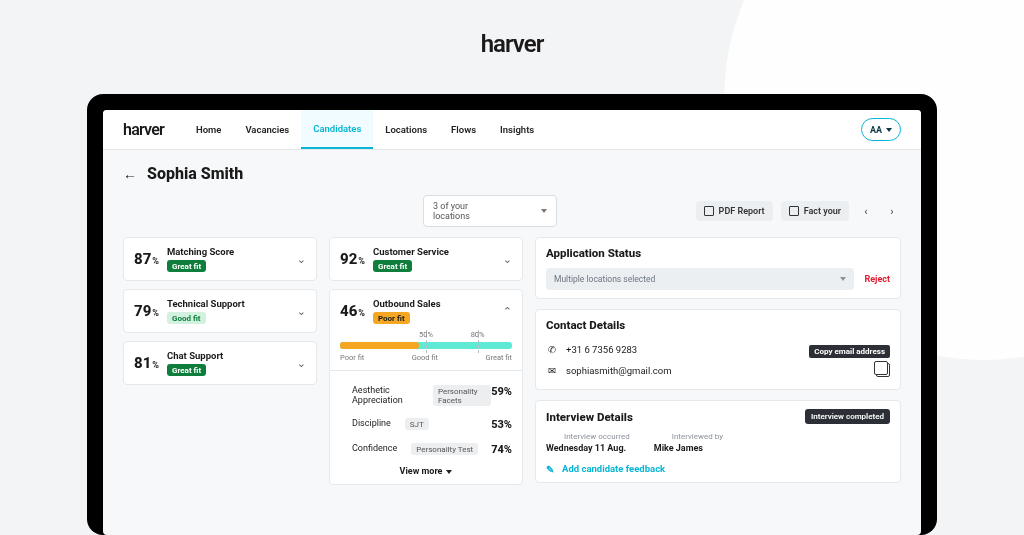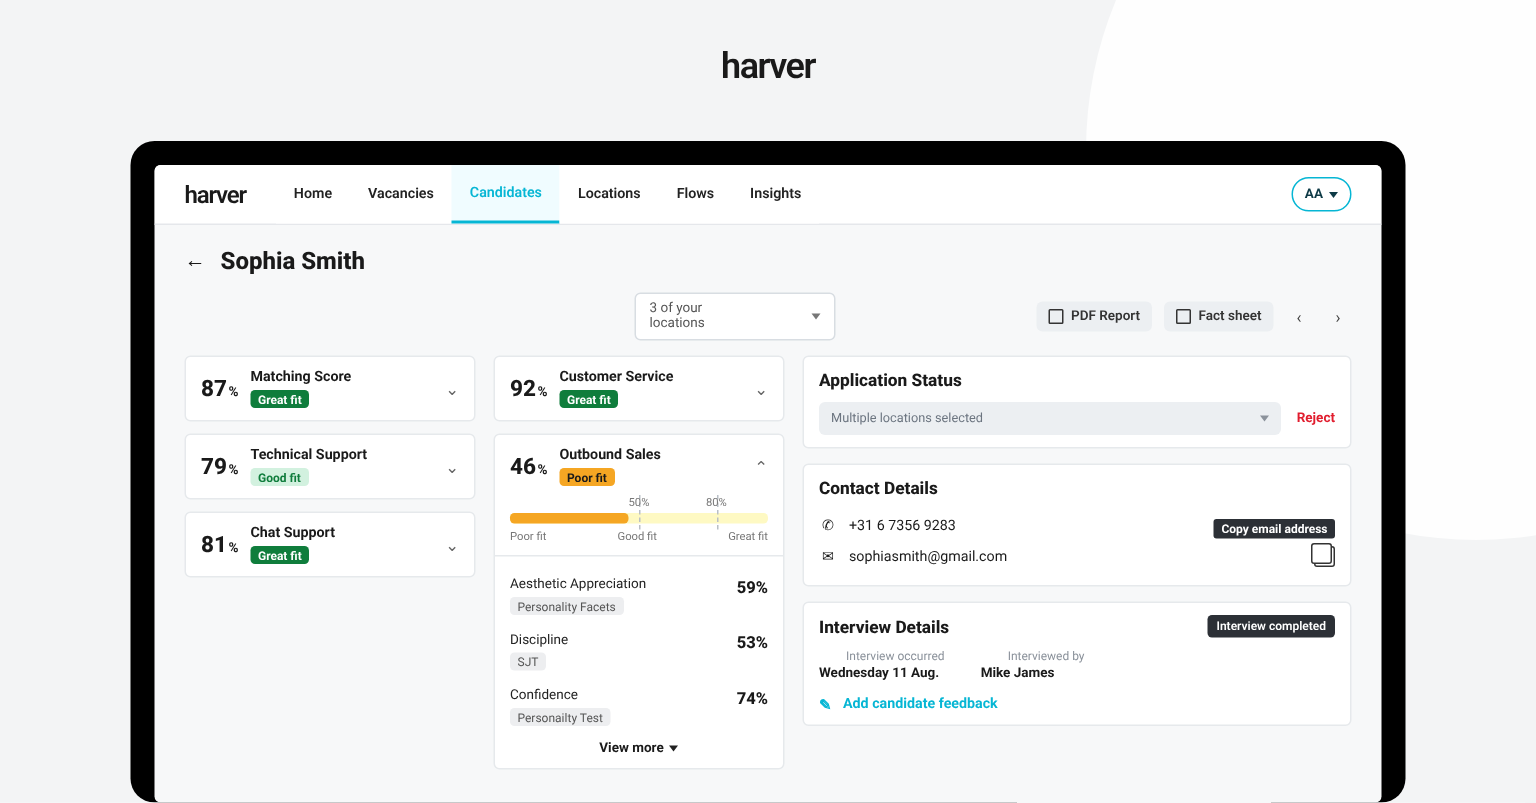--- a/index.html
+++ b/index.html
@@ -157,27 +157,27 @@
   .score-card { display: flex; align-items: center; gap: 8px; }
   .score-num { font-size: 15px; font-weight: 800; display: flex; align-items: baseline; }
   .score-pct { font-size: 9px; font-weight: 700; margin-left: 1px; }
   .score-body { flex: 1; display: flex; flex-direction: column; gap: 3px; }
   .score-label { font-size: 9.5px; font-weight: 700; }
   .badge { display: inline-block; font-size: 8px; font-weight: 700; padding: 1.5px 5px; border-radius: 3px; width: fit-content; }
   .badge.great { background: #0f7d3c; color: #fff; }
   .badge.good  { background: #d2f1df; color: #0f7d3c; }
   .badge.poor  { background: #f5a623; color: #1a1a1a; }
   .chev-sm { color: #666; font-size: 11px; cursor: pointer; }
-  .bar-track { flex: 1; height: 7px; background: #fef9c3; border-radius: 3px; position: relative; overflow: visible; }
+  .bar-track { flex: 1; height: 7px; background: #5eead4; border-radius: 3px; position: relative; overflow: visible; }
   .bar-fill  { position: absolute; left: 0; top: 0; height: 100%; background: #f5a623; border-radius: 3px; }
   .tick { position: absolute; top: -12px; bottom: -4px; width: 0; border-left: 1px dashed #b9bfc6; }
   .tick-label { position: absolute; top: -12px; transform: translateX(-50%); font-size: 7.5px; color: #777; }
   .bar-legend { display: flex; justify-content: space-between; font-size: 7.5px; color: #777; margin-top: 4px; }
   .facet-row { display: flex; align-items: flex-start; justify-content: space-between; padding: 6px 0; }
-  .facet-left { display: flex; flex-direction: column; gap: 3px; }
+  .facet-left { display: flex; flex-direction: row; gap: 14px; margin-left: 12px; }
   .facet-title { font-size: 9px; color: #222; }
   .facet-tag  { font-size: 8px; background: #edeef0; color: #555; padding: 1.5px 5px; border-radius: 3px; width: fit-content; }
   .facet-val  { font-size: 11px; font-weight: 800; }
   .view-more { text-align: center; font-size: 9px; font-weight: 700; cursor: pointer; padding-top: 4px; }
   .view-more .chev { border-top-color:#222; margin-left:4px; }
 
   
   .section-title { font-size: 11.5px; font-weight: 800; margin-bottom: 8px; }
   .status-row { display: flex; align-items: center; gap: 10px; }
   .status-select {
@@ -242,21 +242,21 @@
           <span>3 of your locations</span>
           <span class="chev" style="border-top-color:#777"></span>
         </div>
         <div class="toolbar-gap"></div>
         <div class="pill-btn">
           <span class="mini-icon"></span>
           <span>PDF Report</span>
         </div>
         <div class="pill-btn">
           <span class="mini-icon"></span>
-          <span>Fact sheet</span>
+          <span>Fact your</span>
         </div>
         <div class="pager-btn">‹</div>
         <div class="pager-btn">›</div>
       </div>
 
       <div class="cols">
 
         <div class="col-a">
           <div class="card score-card">
             <div class="score-num">

